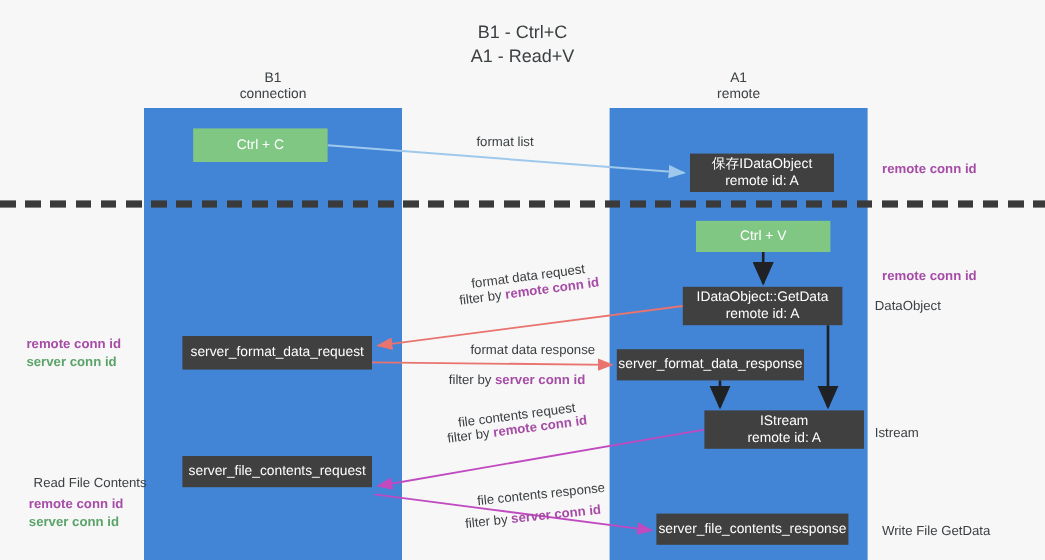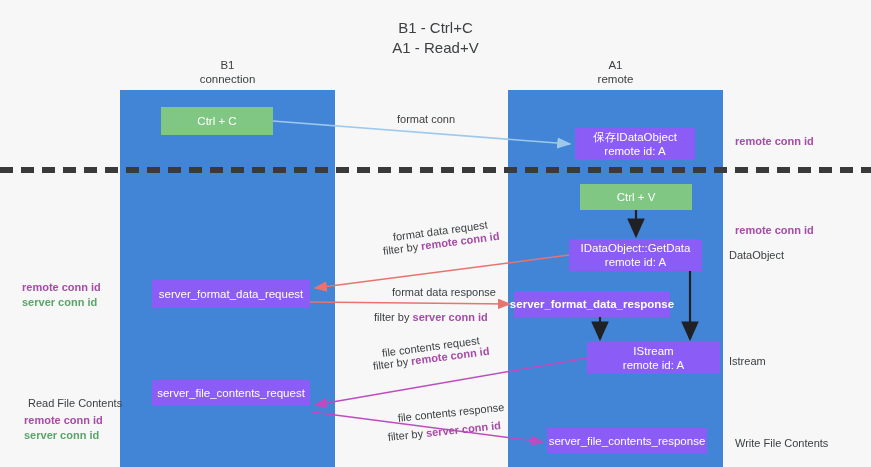--- a/index.html
+++ b/index.html
@@ -37,29 +37,29 @@
     background:repeating-linear-gradient(to right,#3a3a3a 0 13px,transparent 13px 21px);
   }
 
   
   .node{
     position:absolute;box-sizing:border-box;
     display:flex;flex-direction:column;align-items:center;justify-content:center;
     color:#ffffff;font-size:11.5px;line-height:14px;text-align:center;
   }
   .node.green{background:#81c784;}
-  .node.orange{background:#8b5cf6;}
+  .node.orange{background:#404040;}
   .node span{display:block;}
 
   #n-ctrlc   {left:161px;top:95px;width:112px;height:28px;}
   #n-save    {left:575px;top:116px;width:120px;height:32px;}
   #n-ctrlv   {left:580px;top:172px;width:112px;height:26px;}
   #n-getdata {left:569px;top:227px;width:133px;height:32px;}
   #n-sfreq   {left:152px;top:268px;width:158px;height:28px;}
-  #n-sfresp  {left:514px;top:279px;width:156px;height:26px;font-weight:bold;}
+  #n-sfresp  {left:514px;top:279px;width:156px;height:26px;}
   #n-istream {left:587px;top:330px;width:133px;height:32px;}
   #n-sfcreq  {left:152px;top:368px;width:158px;height:26px;}
   #n-sfcresp {left:547px;top:416px;width:160px;height:26px;}
 
   
   .ann{position:absolute;font-size:11px;line-height:15px;color:#3c4043;}
   .purple{color:#a64ca6;font-weight:bold;}
   .green-t{color:#5aa469;font-weight:bold;}
 
   #a-remote-top  {left:735px;top:122px;}
@@ -177,21 +177,21 @@
   </div>
 
   <div class="node orange" id="n-sfcreq">
     <span>server_file_contents_request</span>
   </div>
 
   <div class="node orange" id="n-sfcresp">
     <span>server_file_contents_response</span>
   </div>
 
-  <div class="elabel" id="l-formatlist">format conn</div>
+  <div class="elabel" id="l-formatlist">format list</div>
 
   <div class="elabel" id="l-fdreq1">format data request</div>
   <div class="elabel" id="l-fdreq2">
     <span>filter by </span><span class="purple">remote conn id</span>
   </div>
 
   <div class="elabel" id="l-fdresp1">format data response</div>
   <div class="elabel" id="l-fdresp2">
     <span>filter by </span><span class="purple">server conn id</span>
   </div>
@@ -203,21 +203,21 @@
 
   <div class="elabel" id="l-fcresp1">file contents response</div>
   <div class="elabel" id="l-fcresp2">
     <span>filter by </span><span class="purple">server conn id</span>
   </div>
 
   <div class="ann purple" id="a-remote-top">remote conn id</div>
   <div class="ann purple" id="a-remote-mid">remote conn id</div>
   <div class="ann" id="a-dataobject">DataObject</div>
   <div class="ann" id="a-istream">Istream</div>
-  <div class="ann" id="a-writefile">Write File Contents</div>
+  <div class="ann" id="a-writefile">Write File GetData</div>
 
   <div class="ann" id="a-left-mid">
     <div class="purple">remote conn id</div>
     <div class="green-t">server conn id</div>
   </div>
 
   <div class="ann" id="a-readfile">Read File Contents</div>
 
   <div class="ann" id="a-left-bot">
     <div class="purple">remote conn id</div>

